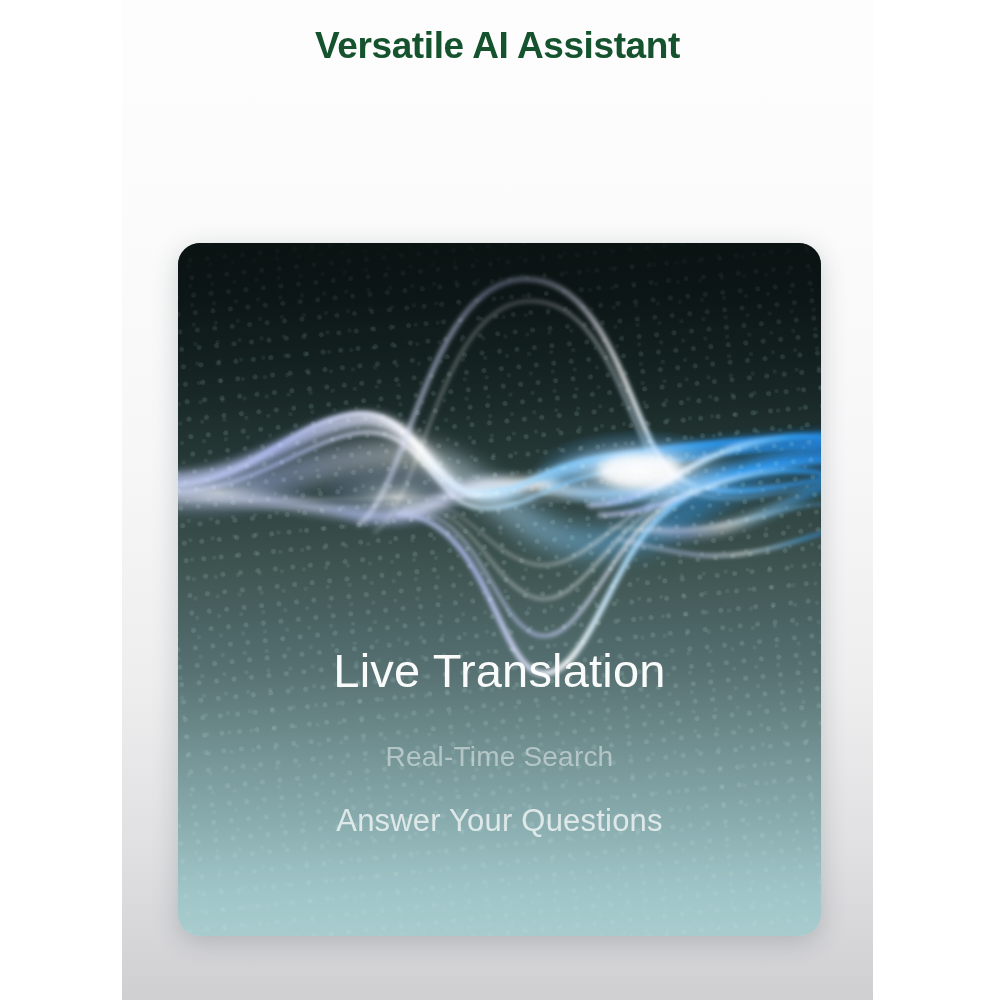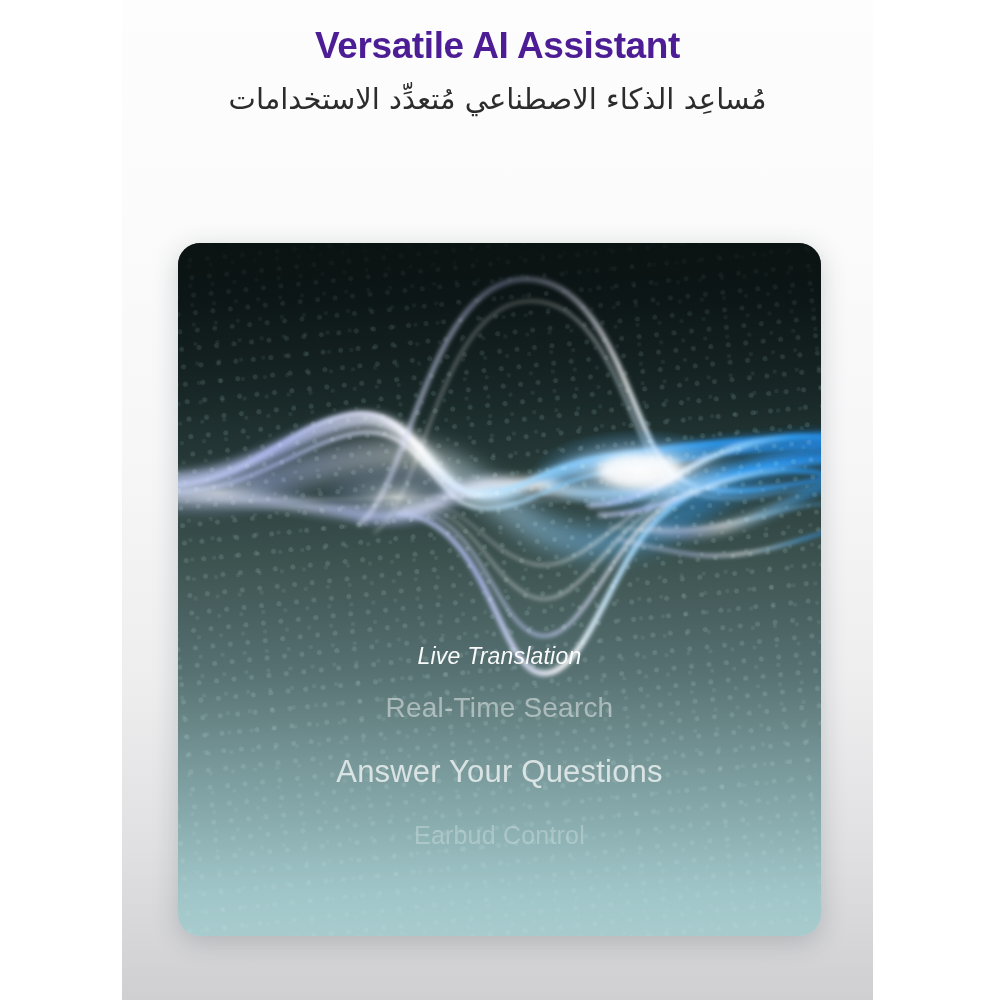--- a/index.html
+++ b/index.html
@@ -43,21 +43,21 @@
     width: 751px;
     text-align: center;
     z-index: 4;
   }
 
   #title-en {
     font-family: "Liberation Sans", sans-serif;
     font-size: 37px;
     font-weight: 700;
     letter-spacing: -0.4px;
-    color: #4c1d95;
+    color: #14532d;
     line-height: 1.18;
     margin: 0;
     white-space: nowrap;
   }
 
   #title-ar {
     direction: rtl;
     font-family: "DejaVu Sans", sans-serif;
     font-size: 29px;
     font-weight: 500;
@@ -150,35 +150,34 @@
     z-index: 6;
   }
 
   .feature-line {
     font-family: "Liberation Sans", sans-serif;
     font-weight: 400;
     color: #ffffff;
     letter-spacing: 0.2px;
     white-space: nowrap;
   }
-  .feature-line.f0 { font-size: 23px; opacity: 0.97; margin-bottom: 22px; font-style: italic; }
+  .feature-line.f0 { font-size: 47px; opacity: 0.97; margin-bottom: 43px; }
   .feature-line.f1 { font-size: 31px; opacity: 0.72; margin-bottom: 31px; }
   .feature-line.f2 { font-size: 28px; opacity: 0.46; margin-bottom: 30px; }
   .feature-line.f3 { font-size: 25px; opacity: 0.26; margin-bottom: 0; }
 </style>
 </head>
 <body>
 
 <div id="page">
 
   <div id="inner-panel"></div>
 
   <div id="heading-block">
     <div id="title-en">Versatile AI Assistant</div>
-    <div id="title-ar">مُساعِد الذكاء الاصطناعي مُتعدِّد الاستخدامات</div>
   </div>
 
   <div id="hero-card">
 
     <svg id="wave-svg" viewBox="0 0 643 693" preserveAspectRatio="none">
       <defs>
         <linearGradient id="gBlue" x1="0" y1="0" x2="1" y2="0">
           <stop offset="0%" stop-color="#cdd6f5" stop-opacity="0.75"></stop>
           <stop offset="18%" stop-color="#aeb9ef" stop-opacity="0.95"></stop>
           <stop offset="38%" stop-color="#ffffff" stop-opacity="1"></stop>
@@ -274,17 +273,16 @@
     </svg>
 
     <div id="card-dots"></div>
     <div id="card-dots-2"></div>
     <div id="card-dots-mask"></div>
 
     <div id="feature-list">
       <div class="feature-line f0">Live Translation</div>
       <div class="feature-line f2">Real-Time Search</div>
       <div class="feature-line f1">Answer Your Questions</div>
-      <div class="feature-line f3">Earbud Control</div>
     </div>
 
   </div>
 </div>
 
 </body></html>

